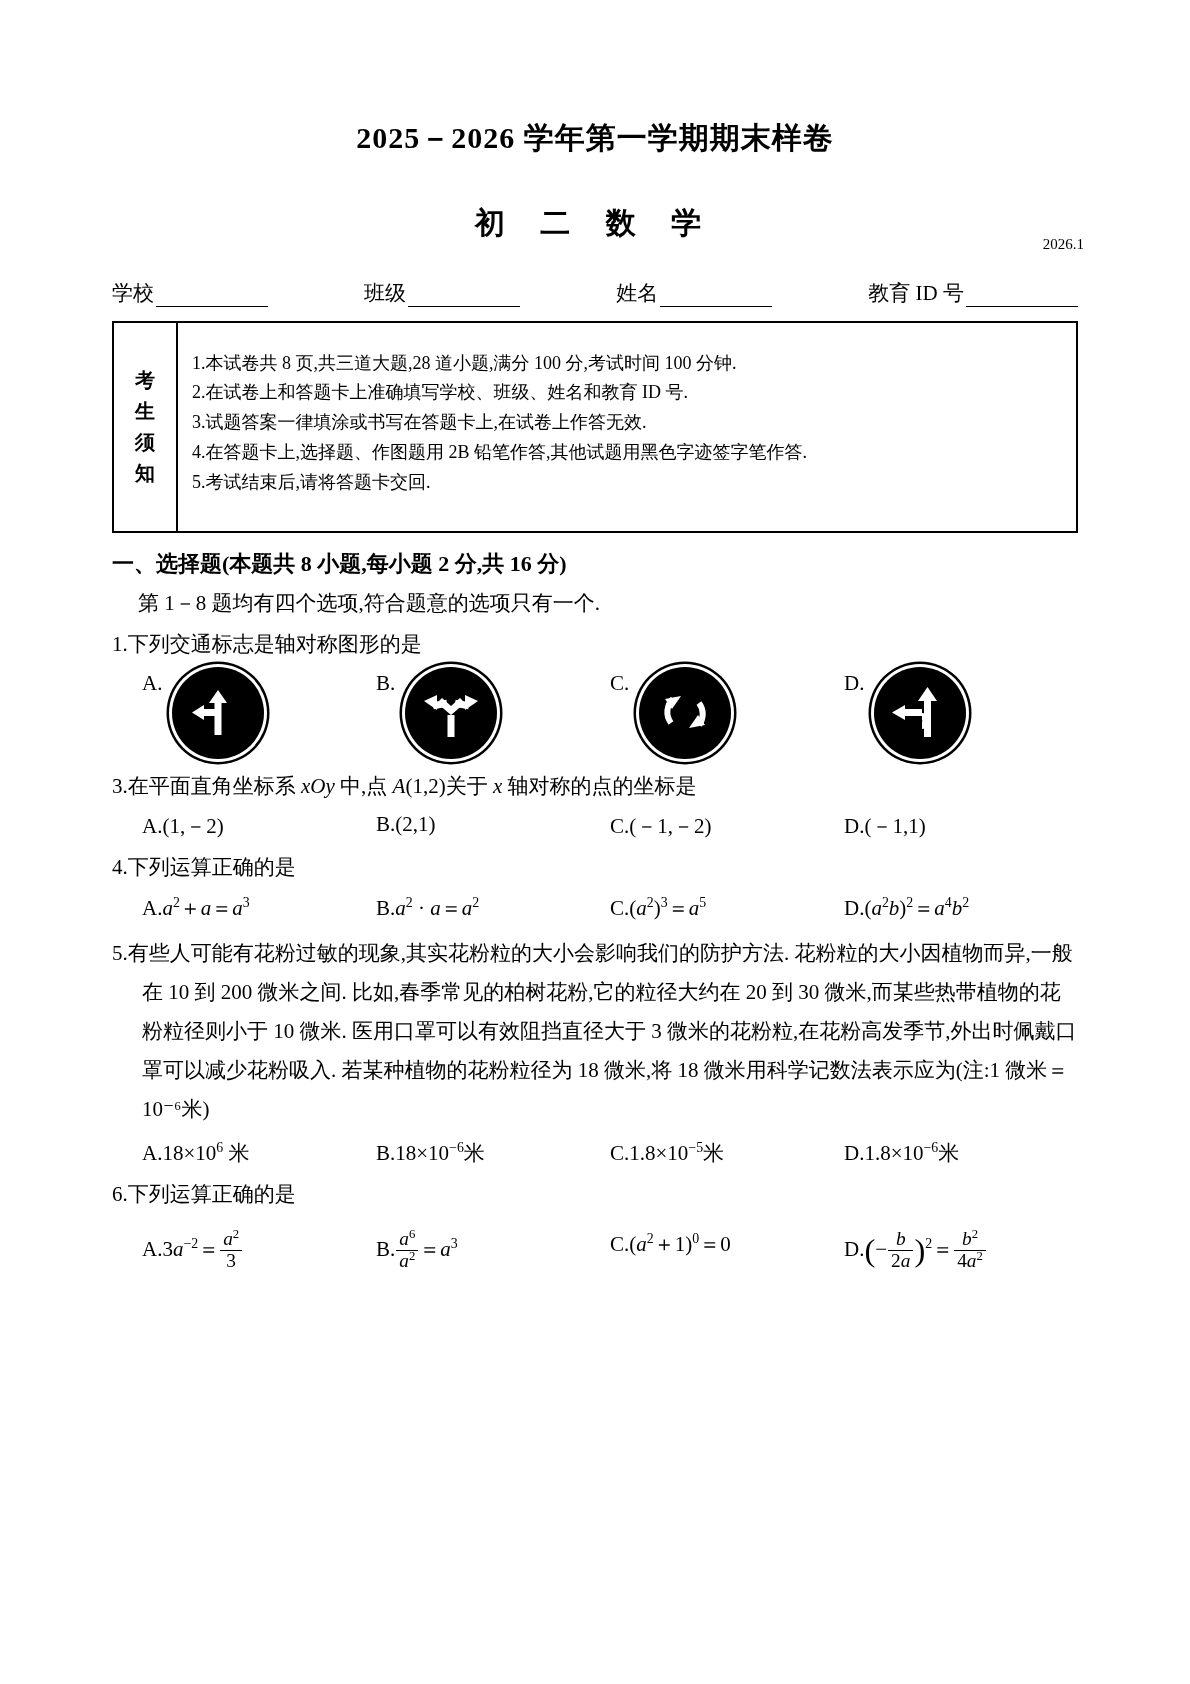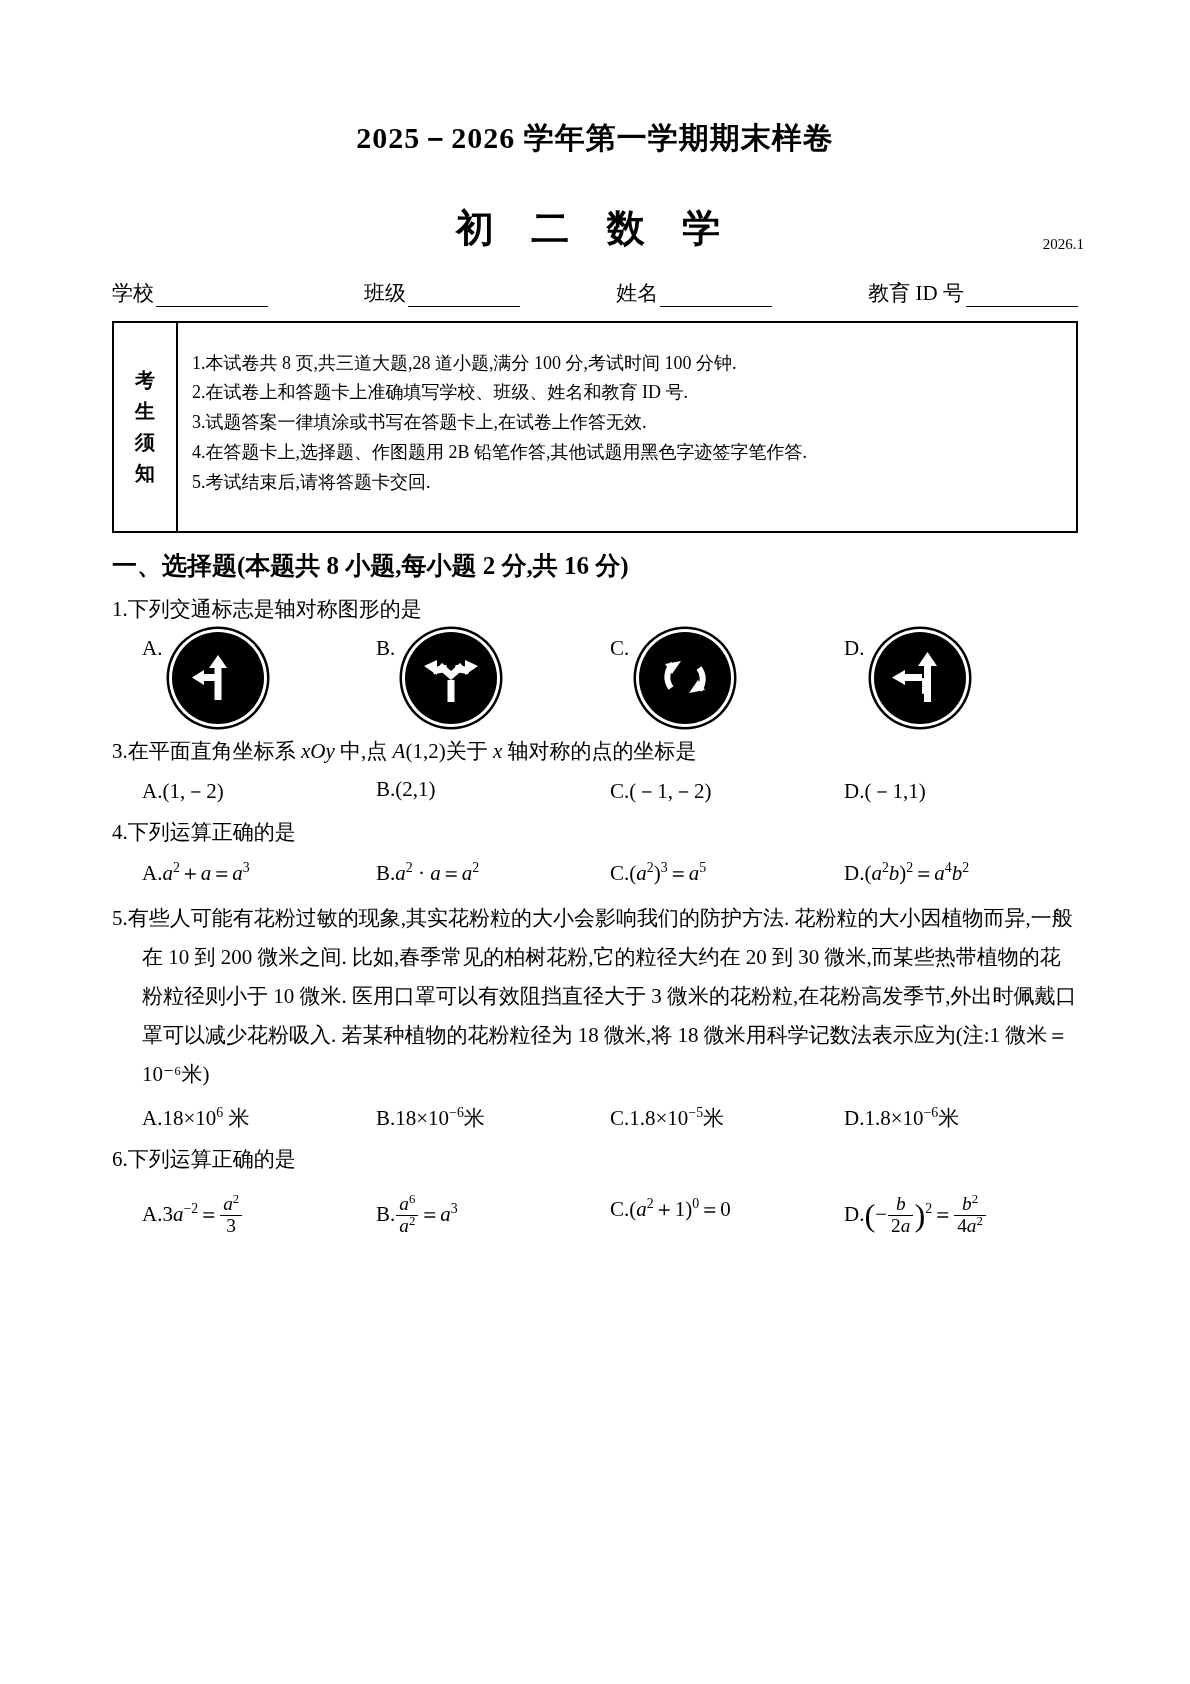--- a/index.html
+++ b/index.html
@@ -32,21 +32,21 @@
     margin-top: 118px;
     font-family: "Liberation Serif", "DejaVu Serif", serif;
   }
   .subject-row {
     position: relative;
     margin-top: 44px;
     height: 52px;
   }
   .subject {
     text-align: center;
-    font-size: 38px;
+    font-size: 30px;
     font-weight: bold;
     letter-spacing: 14px;
     font-family: "Liberation Serif", "DejaVu Serif", serif;
   }
   .exam-date {
     position: absolute;
     right: -6px;
     bottom: 2px;
     font-size: 15px;
   }
@@ -103,21 +103,21 @@
   .notice-body li {
     font-size: 18px;
     line-height: 1.05;
     padding: 5.5px 0;
     list-style: none;
     white-space: nowrap;
   }
 
   
   .section-head {
-    font-size: 25px;
+    font-size: 22px;
     font-weight: bold;
     margin-top: 16px;
   }
   .section-sub {
     font-size: 21px;
     margin-top: 10px;
     padding-left: 26px;
   }
 
   
@@ -246,20 +246,21 @@
     <ul class="notice-body">
       <li>1.本试卷共 8 页,共三道大题,28 道小题,满分 100 分,考试时间 100 分钟.</li>
       <li>2.在试卷上和答题卡上准确填写学校、班级、姓名和教育 ID 号.</li>
       <li>3.试题答案一律填涂或书写在答题卡上,在试卷上作答无效.</li>
       <li>4.在答题卡上,选择题、作图题用 2B 铅笔作答,其他试题用黑色字迹签字笔作答.</li>
       <li>5.考试结束后,请将答题卡交回.</li>
     </ul>
   </div>
 
   <div class="section-head">一、选择题(本题共 8 小题,每小题 2 分,共 16 分)</div>
+  <div class="section-sub">第 1－8 题均有四个选项,符合题意的选项只有一个.</div>
 
   <div class="q">
     <div class="q-stem">
       <span>1.</span><span>下列交通标志是轴对称图形的是</span>
     </div>
     <div class="signs">
 
       <div class="sign-cell">
         <span class="sign-letter">A.</span>
         <div class="sign-circle">

